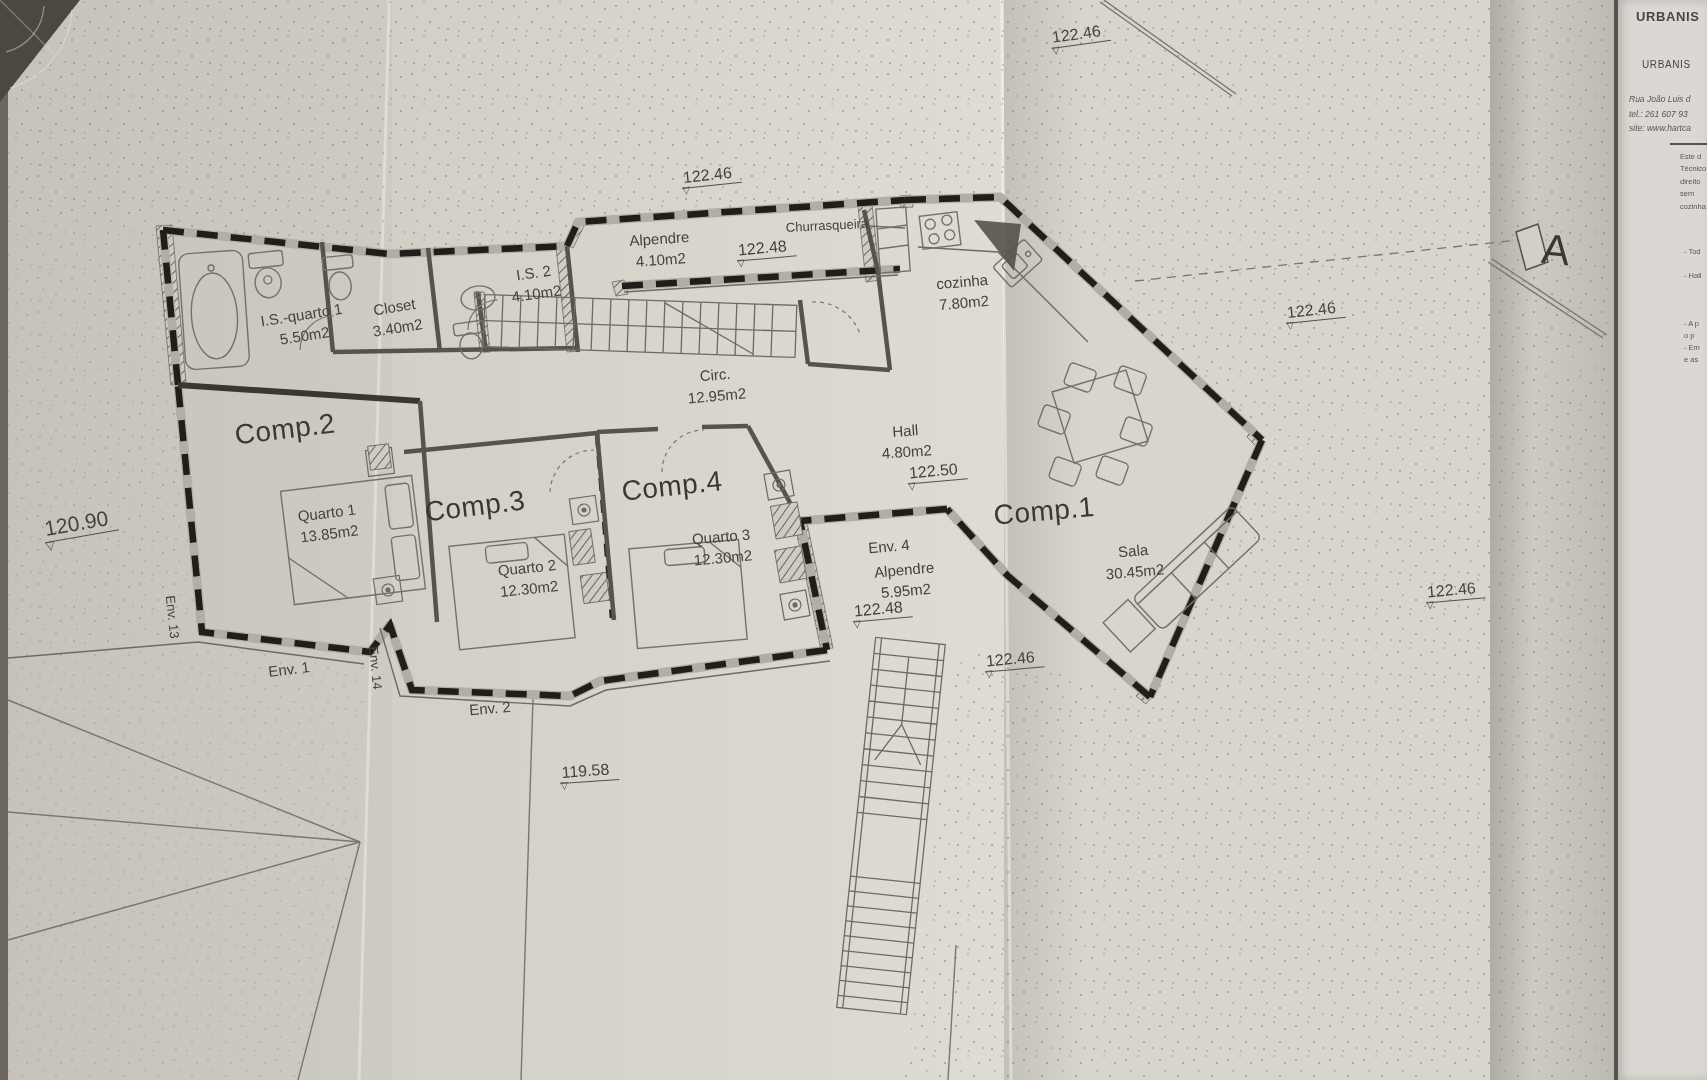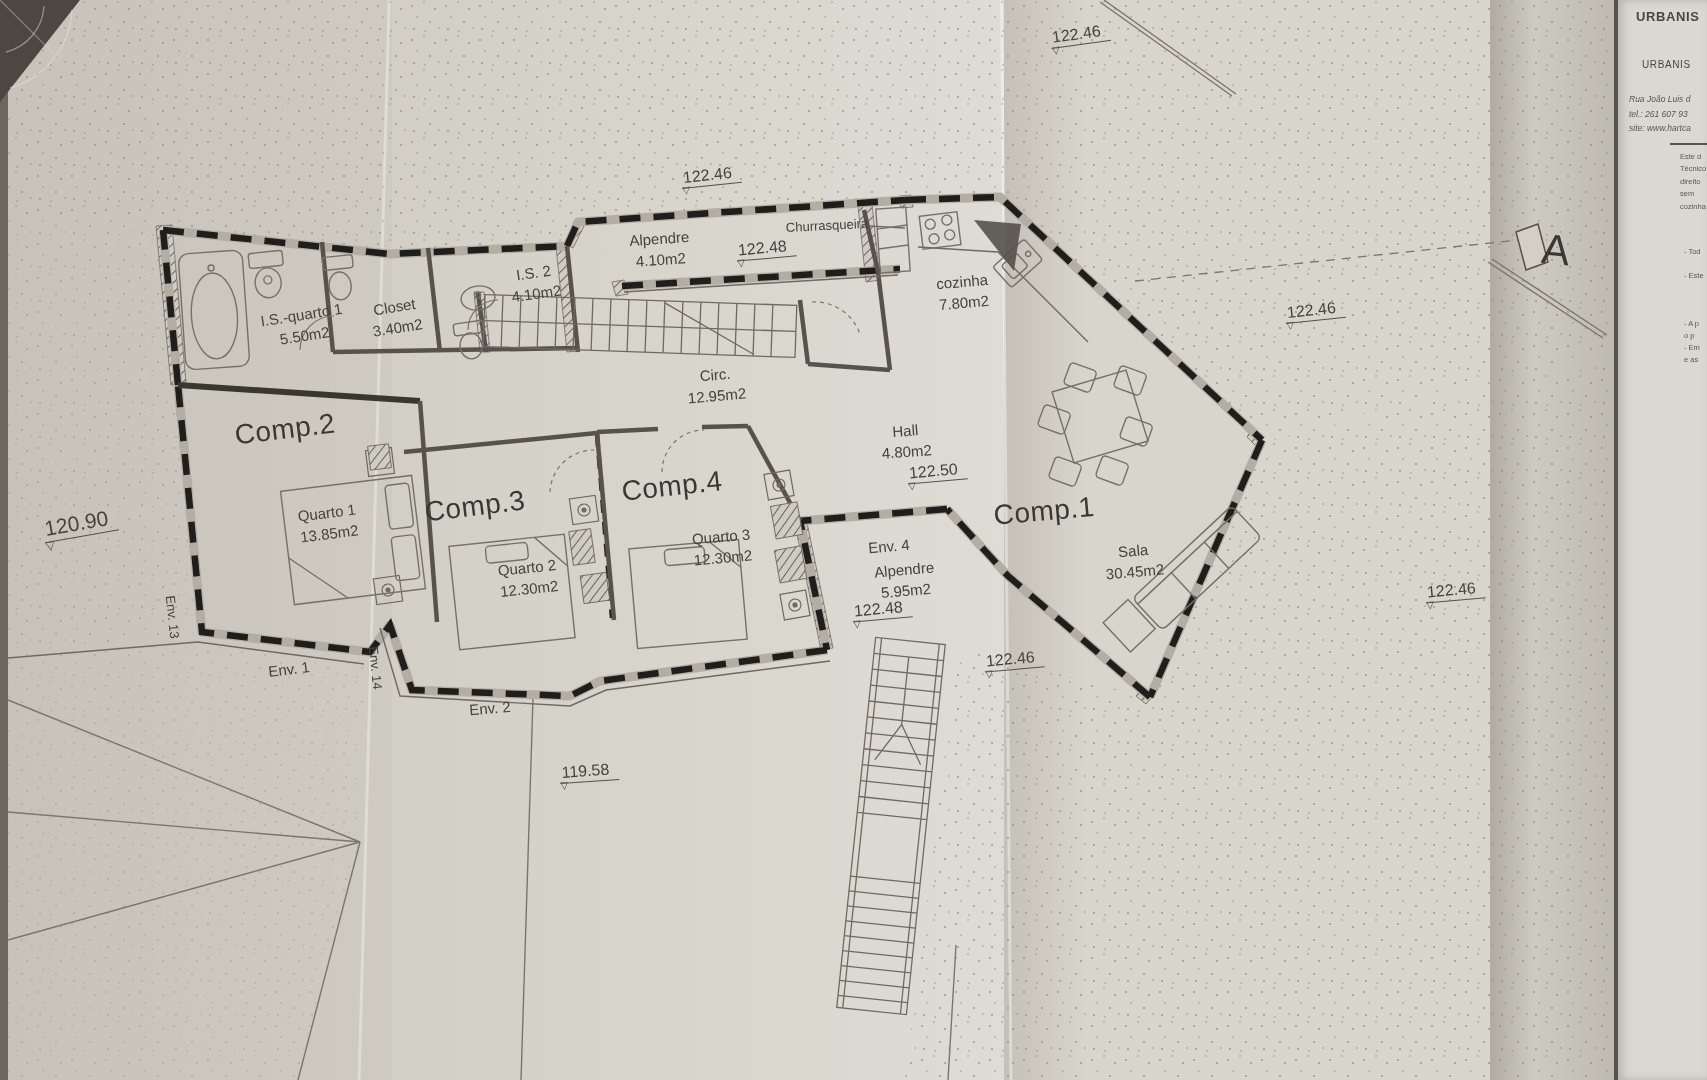--- a/index.html
+++ b/index.html
@@ -485,21 +485,21 @@
     <div class="tb-divider"></div>
     <div class="tb-notes">
       <span>Este d</span>
       <span>Técnico</span>
       <span>direito</span>
       <span>sem</span>
       <span>cozinha</span>
     </div>
     <div class="tb-items">
       <span>- Tod</span>
-      <span class="gap1">- Este</span>
+      <span class="gap1">- Hall</span>
       <span class="gap2">- A p</span>
       <span>o p</span>
       <span>- Em</span>
       <span>e as</span>
     </div>
   </div>
 
 </div>
 
 </body></html>

